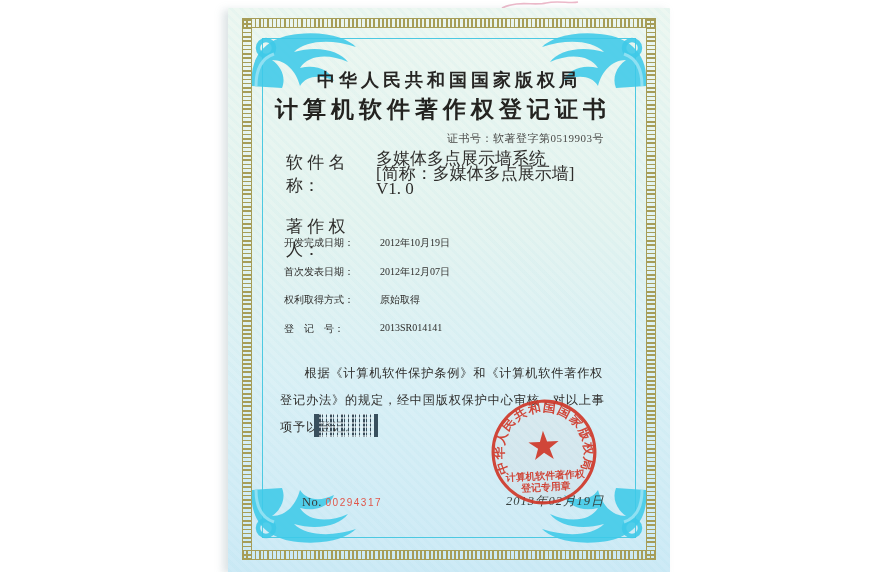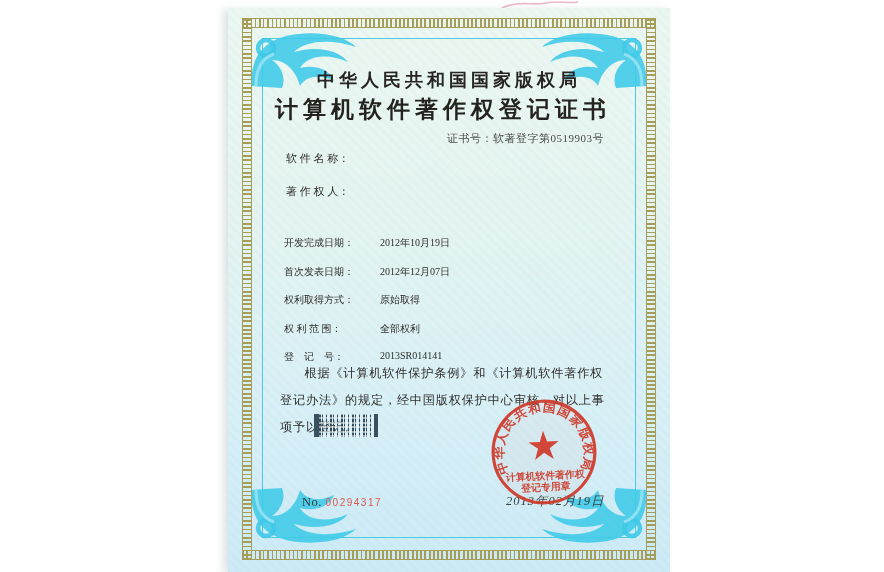--- a/index.html
+++ b/index.html
@@ -62,21 +62,21 @@
     position: absolute; top: 86px; left: 0; right: 12px;
     text-align: center; font-size: 23px; font-weight: 700;
     letter-spacing: 5px; color: #242320;
   }
   .cert-no-line {
     position: absolute; top: 123px; left: 16px; right: 66px;
     text-align: right; font-size: 11px; color: #4a4a48; letter-spacing: 0.5px;
   }
 
   
-  .field-block { position: absolute; left: 58px; top: 143px; font-size: 11px; }
+  .field-block { position: absolute; left: 58px; top: 143px; font-size: 17px; }
   .field-row { display: flex; margin-bottom: 7px; }
   .field-label { width: 90px; flex: 0 0 90px; color: #2f2e2c; }
   .field-value { color: #2f2e2c; line-height: 15px; }
   .field-value .sub { display: block; }
 
   .owner-row { margin-top: 18px; gap: 18px; }
 
   .details { position: absolute; left: 56px; top: 228px; font-size: 10px; }
   .detail-row { display: flex; margin-bottom: 14.5px; }
   .detail-label { width: 96px; flex: 0 0 96px; }
@@ -158,42 +158,43 @@
 
   <div class="authority">中华人民共和国国家版权局</div>
   <div class="main-title">计算机软件著作权登记证书</div>
   <div class="cert-no-line">
     <span>证书号：</span><span>软著登字第0519903号</span>
   </div>
 
   <div class="field-block">
     <div class="field-row">
       <span class="field-label">软 件 名 称：</span>
+      <span class="field-value">
+        <span class="sub">多媒体多点展示墙系统</span>
+        <span class="sub">[简称：多媒体多点展示墙]</span>
+        <span class="sub">V1. 0</span>
+      </span>
     </div>
     <div class="field-row owner-row">
       <span class="field-label">著 作 权 人：</span>
     </div>
   </div>
 
   <div class="details">
     <div class="detail-row">
       <span class="detail-label">开发完成日期：</span>
       <span class="detail-value">2012年10月19日</span>
     </div>
     <div class="detail-row">
       <span class="detail-label">首次发表日期：</span>
       <span class="detail-value">2012年12月07日</span>
     </div>
     <div class="detail-row">
       <span class="detail-label">权利取得方式：</span>
       <span class="detail-value">原始取得</span>
-    </div>
-    <div class="detail-row">
-      <span class="detail-label">权 利 范 围：</span>
-      <span class="detail-value">全部权利</span>
     </div>
     <div class="detail-row">
       <span class="detail-label">登　记　号：</span>
       <span class="detail-value">2013SR014141</span>
     </div>
   </div>
 
   <div class="statement">根据《计算机软件保护条例》和《计算机软件著作权登记办法》的规定，经中国版权保护中心审核，对以上事项予以登记。</div>
 
   <div class="barcode"></div>

